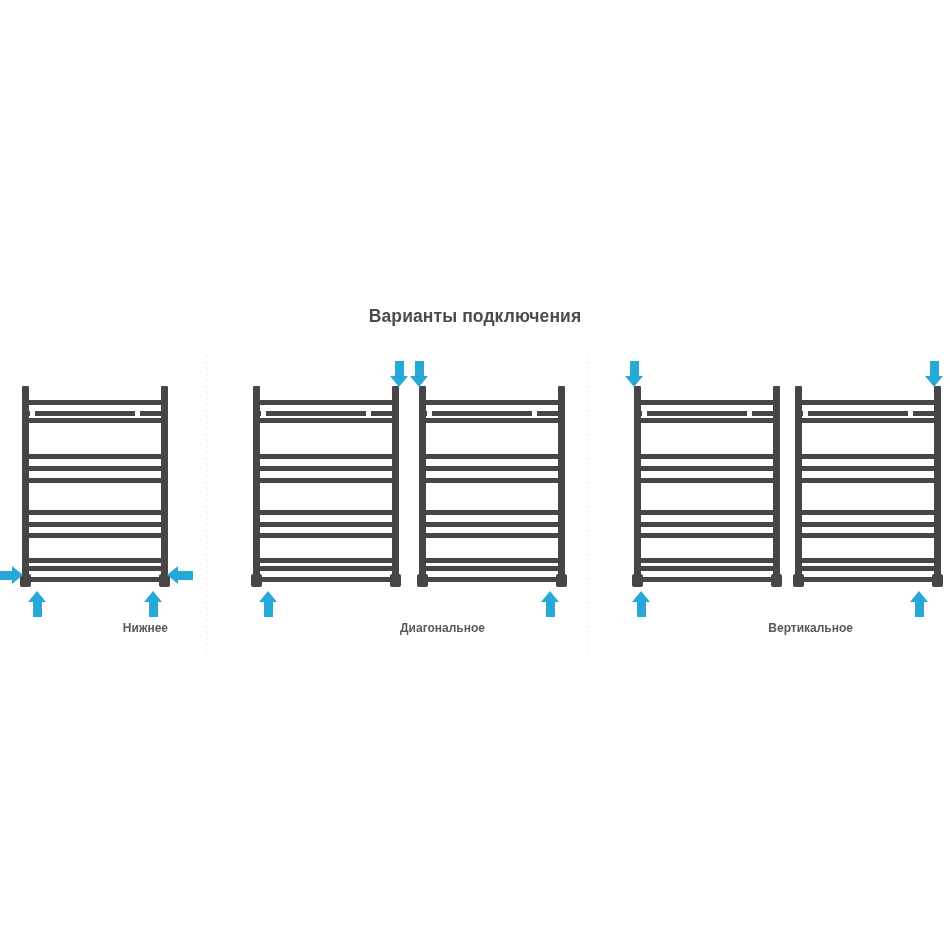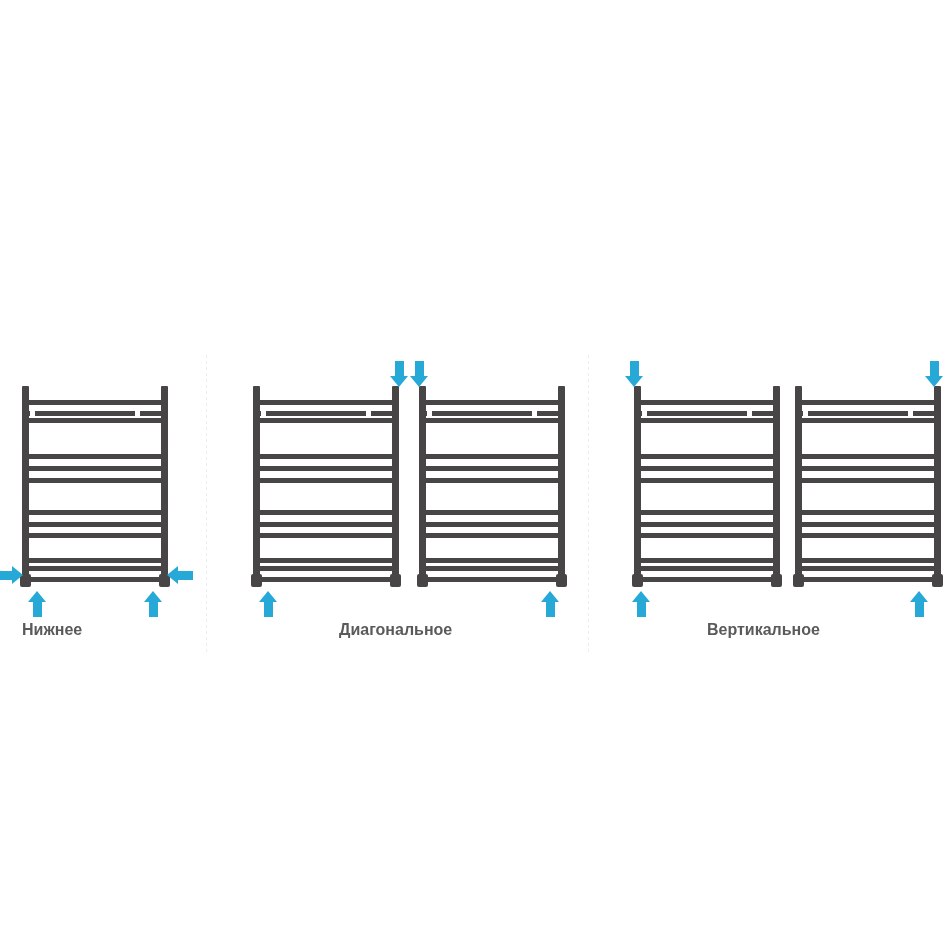--- a/index.html
+++ b/index.html
@@ -46,22 +46,22 @@
     background-image: linear-gradient(to bottom, #e9eef2 0 3px, rgba(255,255,255,0) 3px 6px);
     background-size: 1px 6px;
   }
   .divider.d1 { left: 206px; }
   .divider.d2 { left: 588px; }
 
   
   .group-label {
     position: absolute;
     top: 621px;
-    text-align: left;
-    font-size: 16px;
+    text-align: right;
+    font-size: 12px;
     font-weight: bold;
     color: #5a5a5a;
     white-space: nowrap;
   }
 
   
   .radiator {
     position: absolute;
     width: 146px;
     height: 196px;
@@ -172,20 +172,21 @@
   }
 </style>
 </head>
 <body>
 
 <div id="stage">
 
   <div class="divider d1"></div>
   <div class="divider d2"></div>
 
+  <div class="title">Варианты подключения</div>
 
   <div id="diagram-body">
       <div class="radiator" style="left: 22px; top: 386px; width: 146px; height: 196px;">
         <div class="rail left" style="height: 196px; width: 7px;"></div>
         <div class="nub left"></div>
         <div class="rail right" style="height: 196px; width: 7px;"></div>
         <div class="nub right"></div>
         <div class="rung" style="top: 14px; height: 5px;"></div>
         <div class="rung notched" style="top: 25px; height: 5px;">
           <i class="s1"></i>

